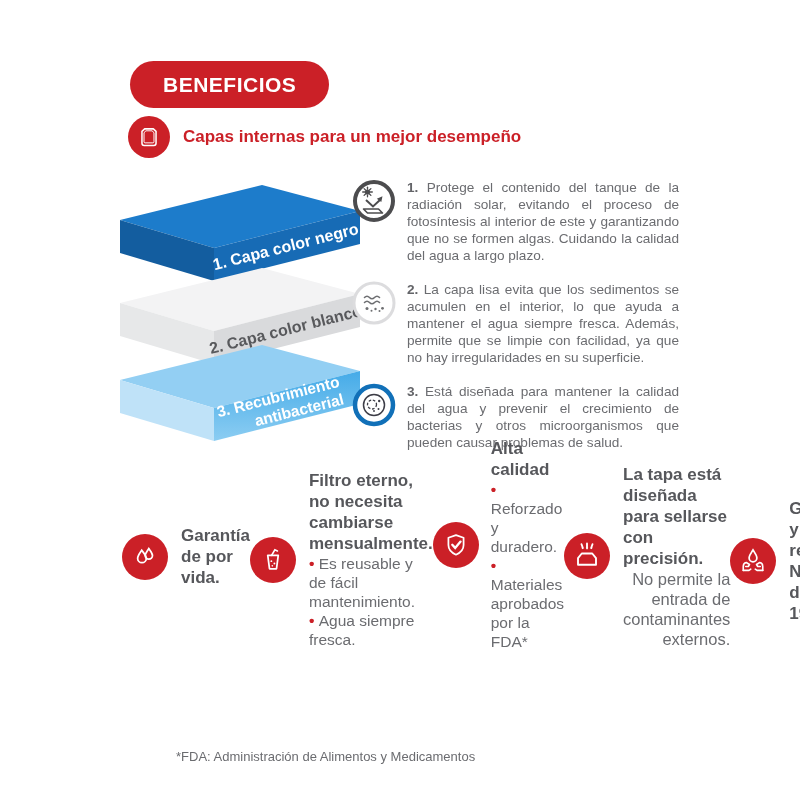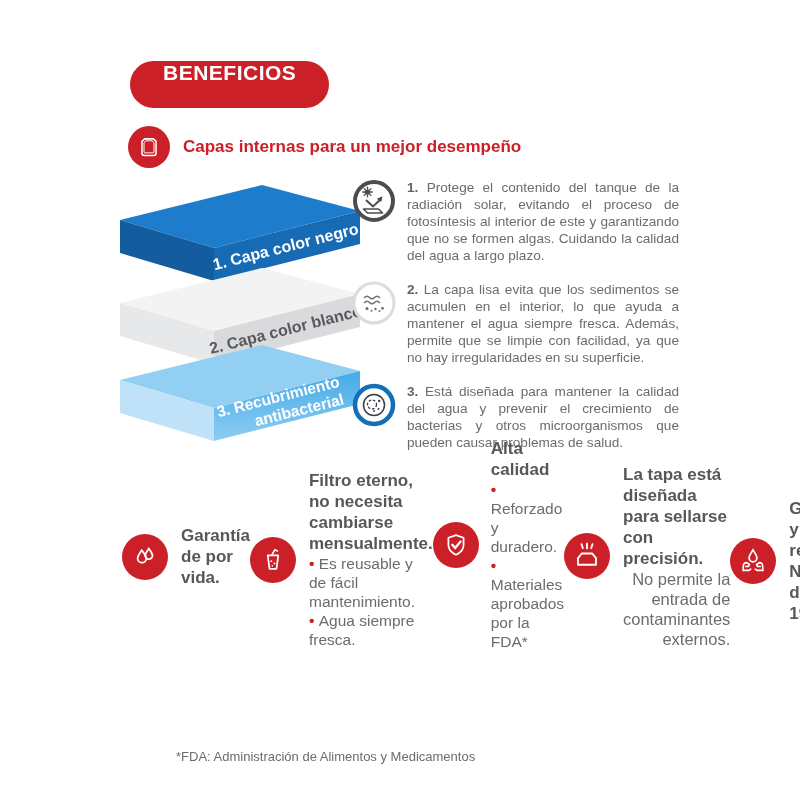--- a/index.html
+++ b/index.html
@@ -1,24 +1,24 @@
 <!DOCTYPE html>
 <html><head>
 <meta charset="utf-8">
 <style>
   html,body{margin:0;padding:0;background:#fff;}
   .canvas{position:relative;width:800px;height:800px;background:#fff;overflow:hidden;
           font-family:"Liberation Sans",sans-serif;}
   svg text{font-family:"Liberation Sans",sans-serif;}
 
   .badge{position:absolute;left:130px;top:61px;height:47px;background:#cb2027;color:#fff;
-         border-radius:26px;display:flex;padding:0 33px;
+         border-radius:26px;display:flex;align-items:center;padding:0 33px;
          font-size:21px;font-weight:bold;letter-spacing:.5px;}
 
-  .section-head{position:absolute;left:128px;top:126px;display:flex;align-items:center;gap:13px;}
+  .section-head{position:absolute;left:128px;top:116px;display:flex;align-items:center;gap:13px;}
   .red-circle{width:42px;height:42px;border-radius:50%;background:#cb2027;flex:none;
               display:flex;align-items:center;justify-content:center;}
   .section-head .txt{color:#cb2027;font-size:17px;font-weight:bold;}
 
   .diagram{position:absolute;left:114px;top:178px;width:252px;height:268px;}
   .slab{position:absolute;left:0;width:252px;height:106px;}
   .slab1{top:0;} .slab2{top:83px;} .slab3{top:160px;}
 
   .points{position:absolute;left:352px;top:179px;width:330px;display:flex;
           flex-direction:column;gap:17px;}

